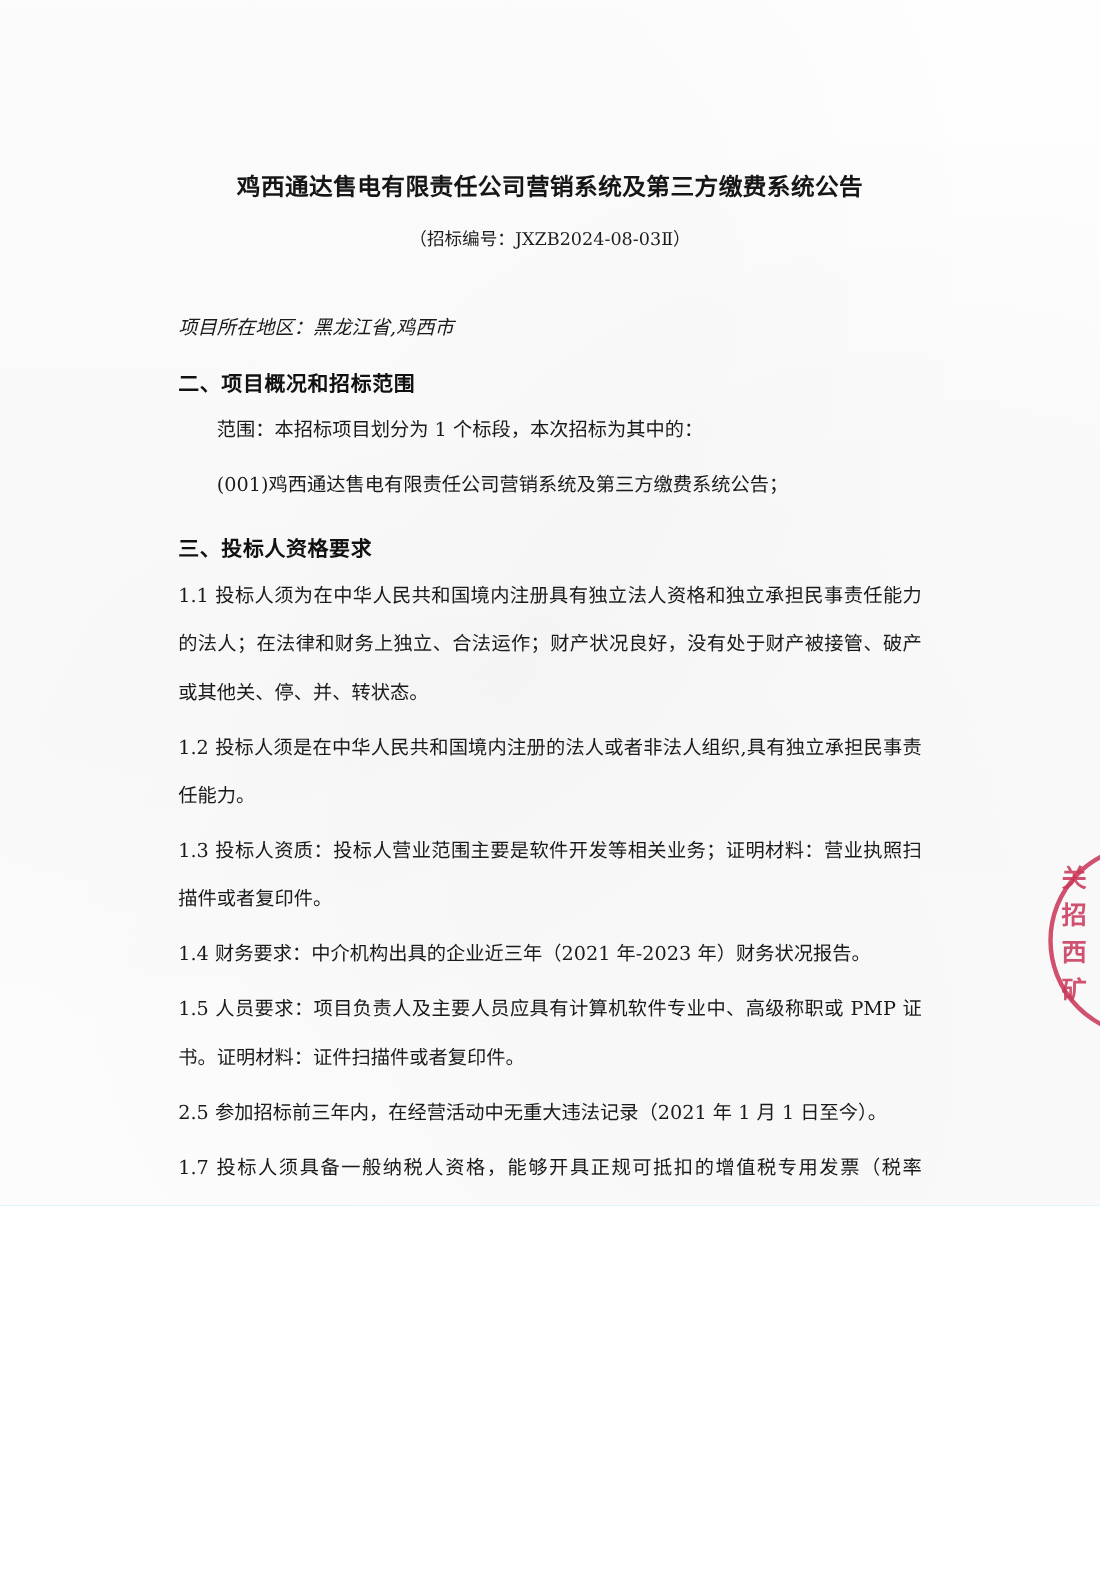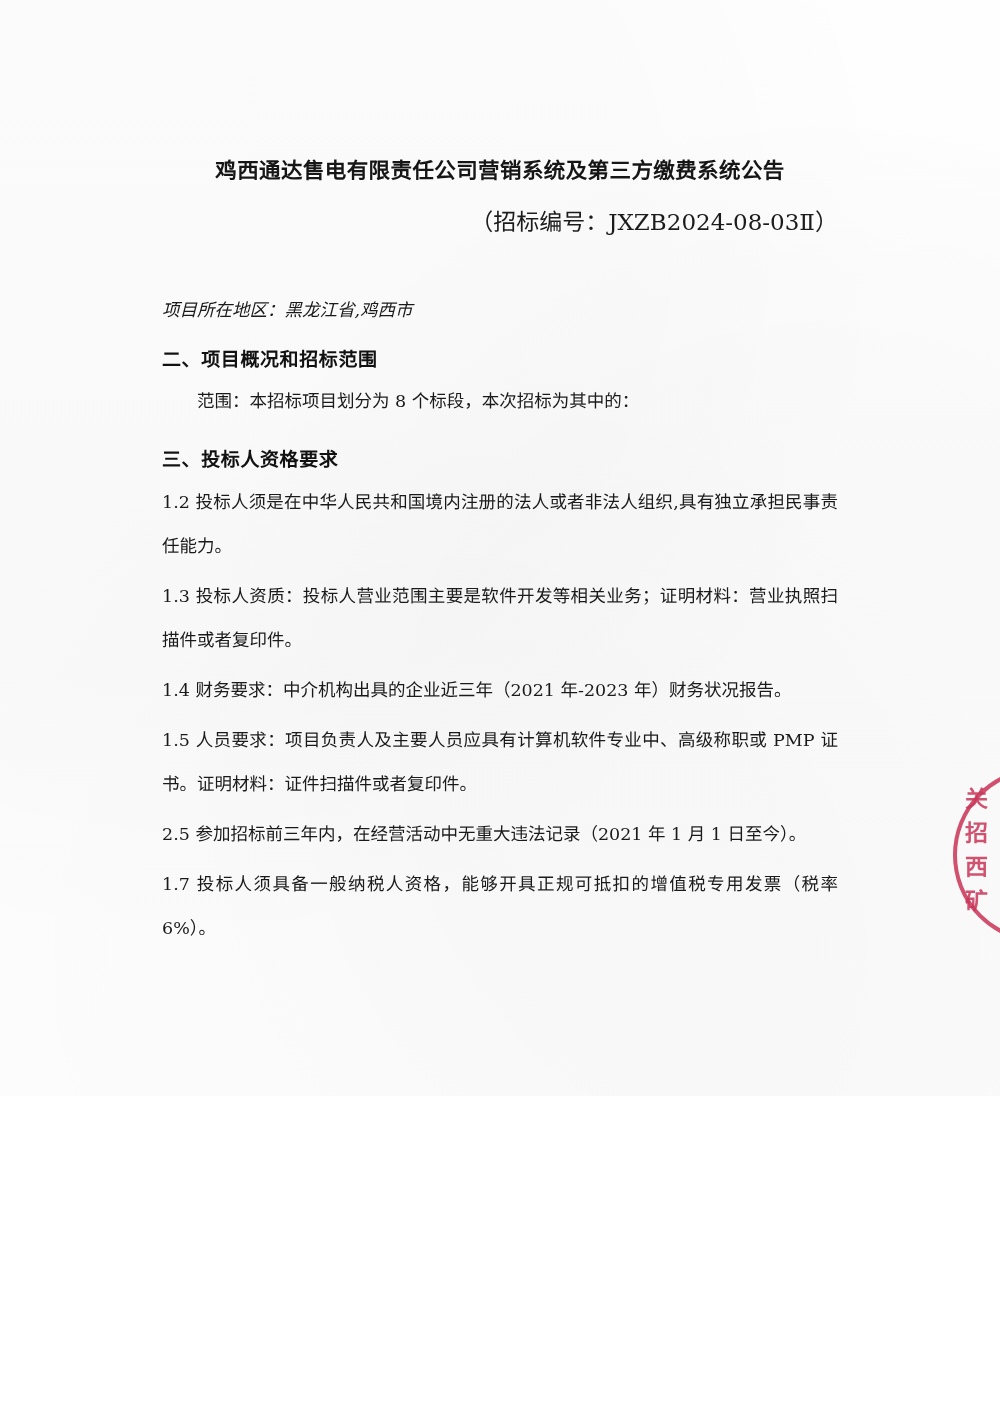--- a/index.html
+++ b/index.html
@@ -44,22 +44,22 @@
     text-align: center;
     font-size: 21.5px;
     font-weight: bold;
     letter-spacing: 0.4px;
     line-height: 1.45;
     color: #161616;
   }
   .doc-subtitle {
     margin: 0;
     padding-top: 20px;
-    text-align: right;
-    font-size: 23px;
+    text-align: center;
+    font-size: 16px;
     font-weight: normal;
     line-height: 1.45;
     color: #1c1c1c;
   }
 
   .meta-line {
     margin: 0;
     padding-top: 58px;
     font-size: 17.5px;
     line-height: 1.45;
@@ -132,23 +132,25 @@
   <div id="content">
 
     <h1 class="doc-title">鸡西通达售电有限责任公司营销系统及第三方缴费系统公告</h1>
 
     <p class="doc-subtitle">（招标编号：JXZB2024-08-03Ⅱ）</p>
 
     <p class="meta-line">项目所在地区：黑龙江省,鸡西市</p>
 
 
     <h2 class="section-heading">二、项目概况和招标范围</h2>
-    <p class="para indent tight">范围：本招标项目划分为 8 个标段，本次招标为其中的：</p>
+    <p class="para indent tight">范围：本招标项目划分为 1 个标段，本次招标为其中的：</p>
+    <p class="para indent tight">(001)鸡西通达售电有限责任公司营销系统及第三方缴费系统公告；</p>
 
     <h2 class="section-heading">三、投标人资格要求</h2>
+    <p class="para tight">1.1 投标人须为在中华人民共和国境内注册具有独立法人资格和独立承担民事责任能力的法人；在法律和财务上独立、合法运作；财产状况良好，没有处于财产被接管、破产或其他关、停、并、转状态。</p>
     <p class="para tight">1.2 投标人须是在中华人民共和国境内注册的法人或者非法人组织,具有独立承担民事责任能力。</p>
     <p class="para tight">1.3 投标人资质：投标人营业范围主要是软件开发等相关业务；证明材料：营业执照扫描件或者复印件。</p>
     <p class="para tight">1.4 财务要求：中介机构出具的企业近三年（2021 年-2023 年）财务状况报告。</p>
     <p class="para tight">1.5 人员要求：项目负责人及主要人员应具有计算机软件专业中、高级称职或 PMP 证书。证明材料：证件扫描件或者复印件。</p>
     <p class="para tight">2.5 参加招标前三年内，在经营活动中无重大违法记录（2021 年 1 月 1 日至今）。</p>
     <p class="para tight">1.7 投标人须具备一般纳税人资格，能够开具正规可抵扣的增值税专用发票（税率 6%）。</p>
 
   </div>
 
   <div id="seal"></div>

